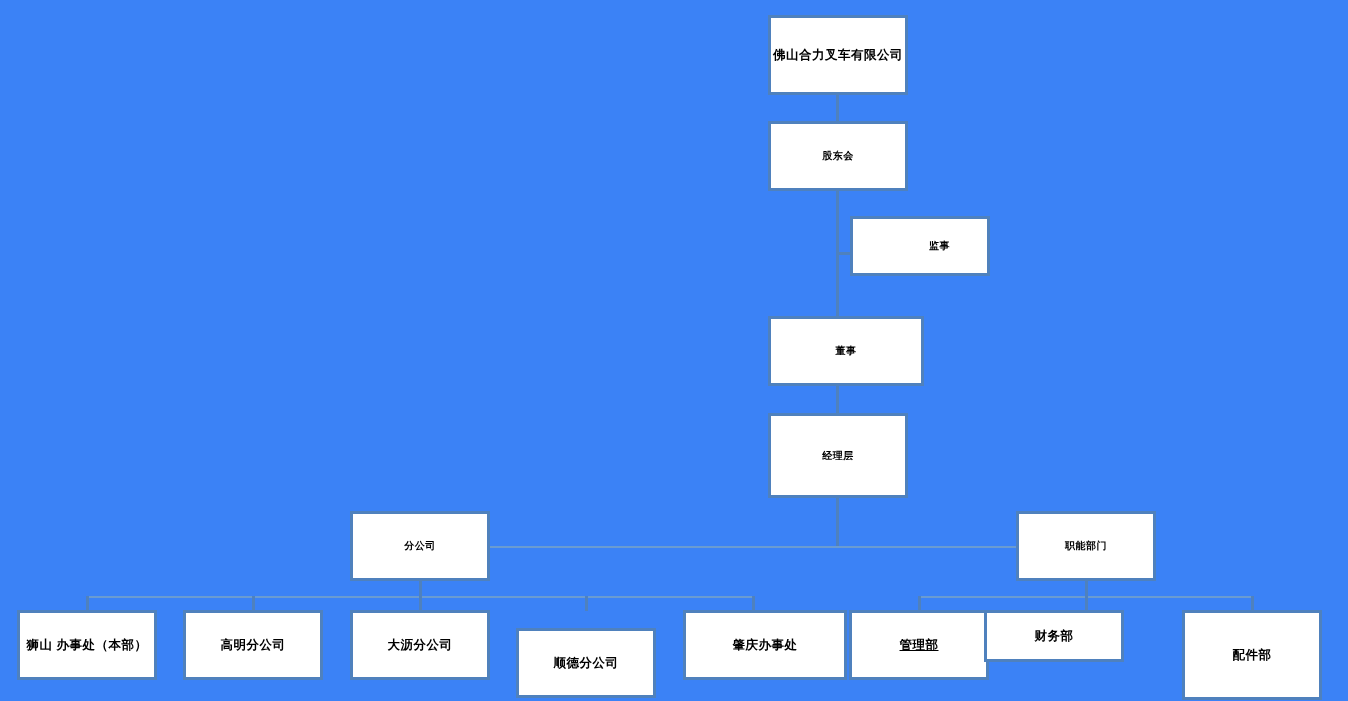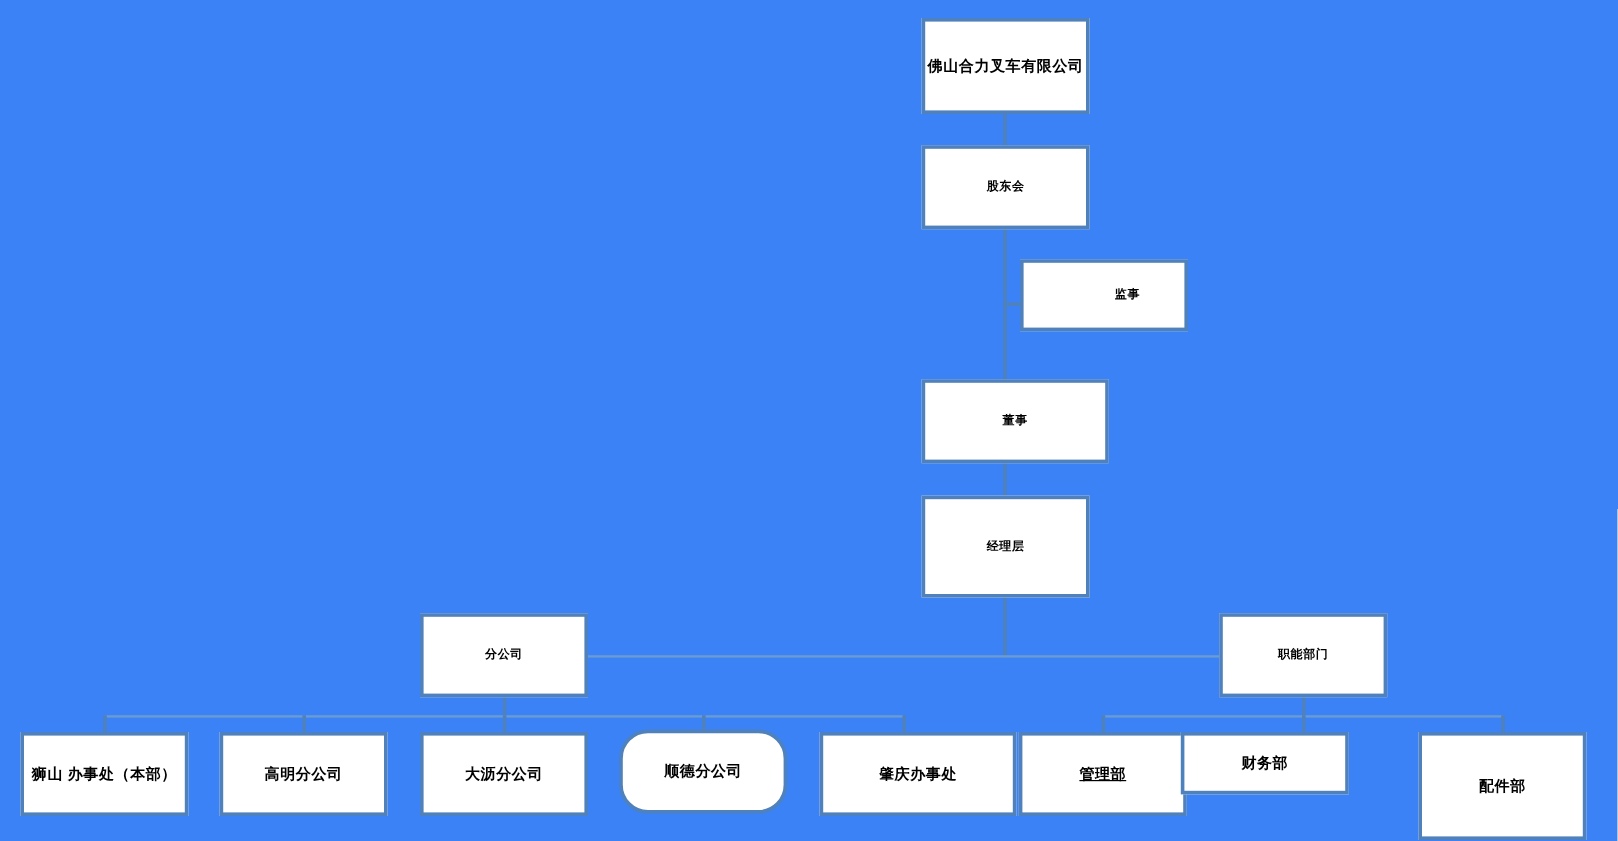--- a/index.html
+++ b/index.html
@@ -112,21 +112,21 @@
 
   <div class="node leaf" style="left:17px; top:610px; width:140px; height:70px;">
     <span class="node-label">狮山 办事处（本部）</span>
   </div>
   <div class="node leaf" style="left:183px; top:610px; width:140px; height:70px;">
     <span class="node-label">高明分公司</span>
   </div>
   <div class="node leaf" style="left:350px; top:610px; width:140px; height:70px;">
     <span class="node-label">大沥分公司</span>
   </div>
-  <div class="node leaf" style="left:516px; top:608px; width:140px; height:70px;border-radius:24px;">
+  <div class="node leaf" style="left:516px; top:628px; width:140px; height:70px;">
     <span class="node-label">顺德分公司</span>
   </div>
   <div class="node leaf" style="left:683px; top:610px; width:164px; height:70px;">
     <span class="node-label">肇庆办事处</span>
   </div>
 
   <div class="node leaf" style="left:849px; top:610px; width:140px; height:70px;text-decoration:underline;">
     <span class="node-label">管理部</span>
   </div>
   <div class="node leaf" style="left:984px; top:610px; width:140px; height:52px;">

